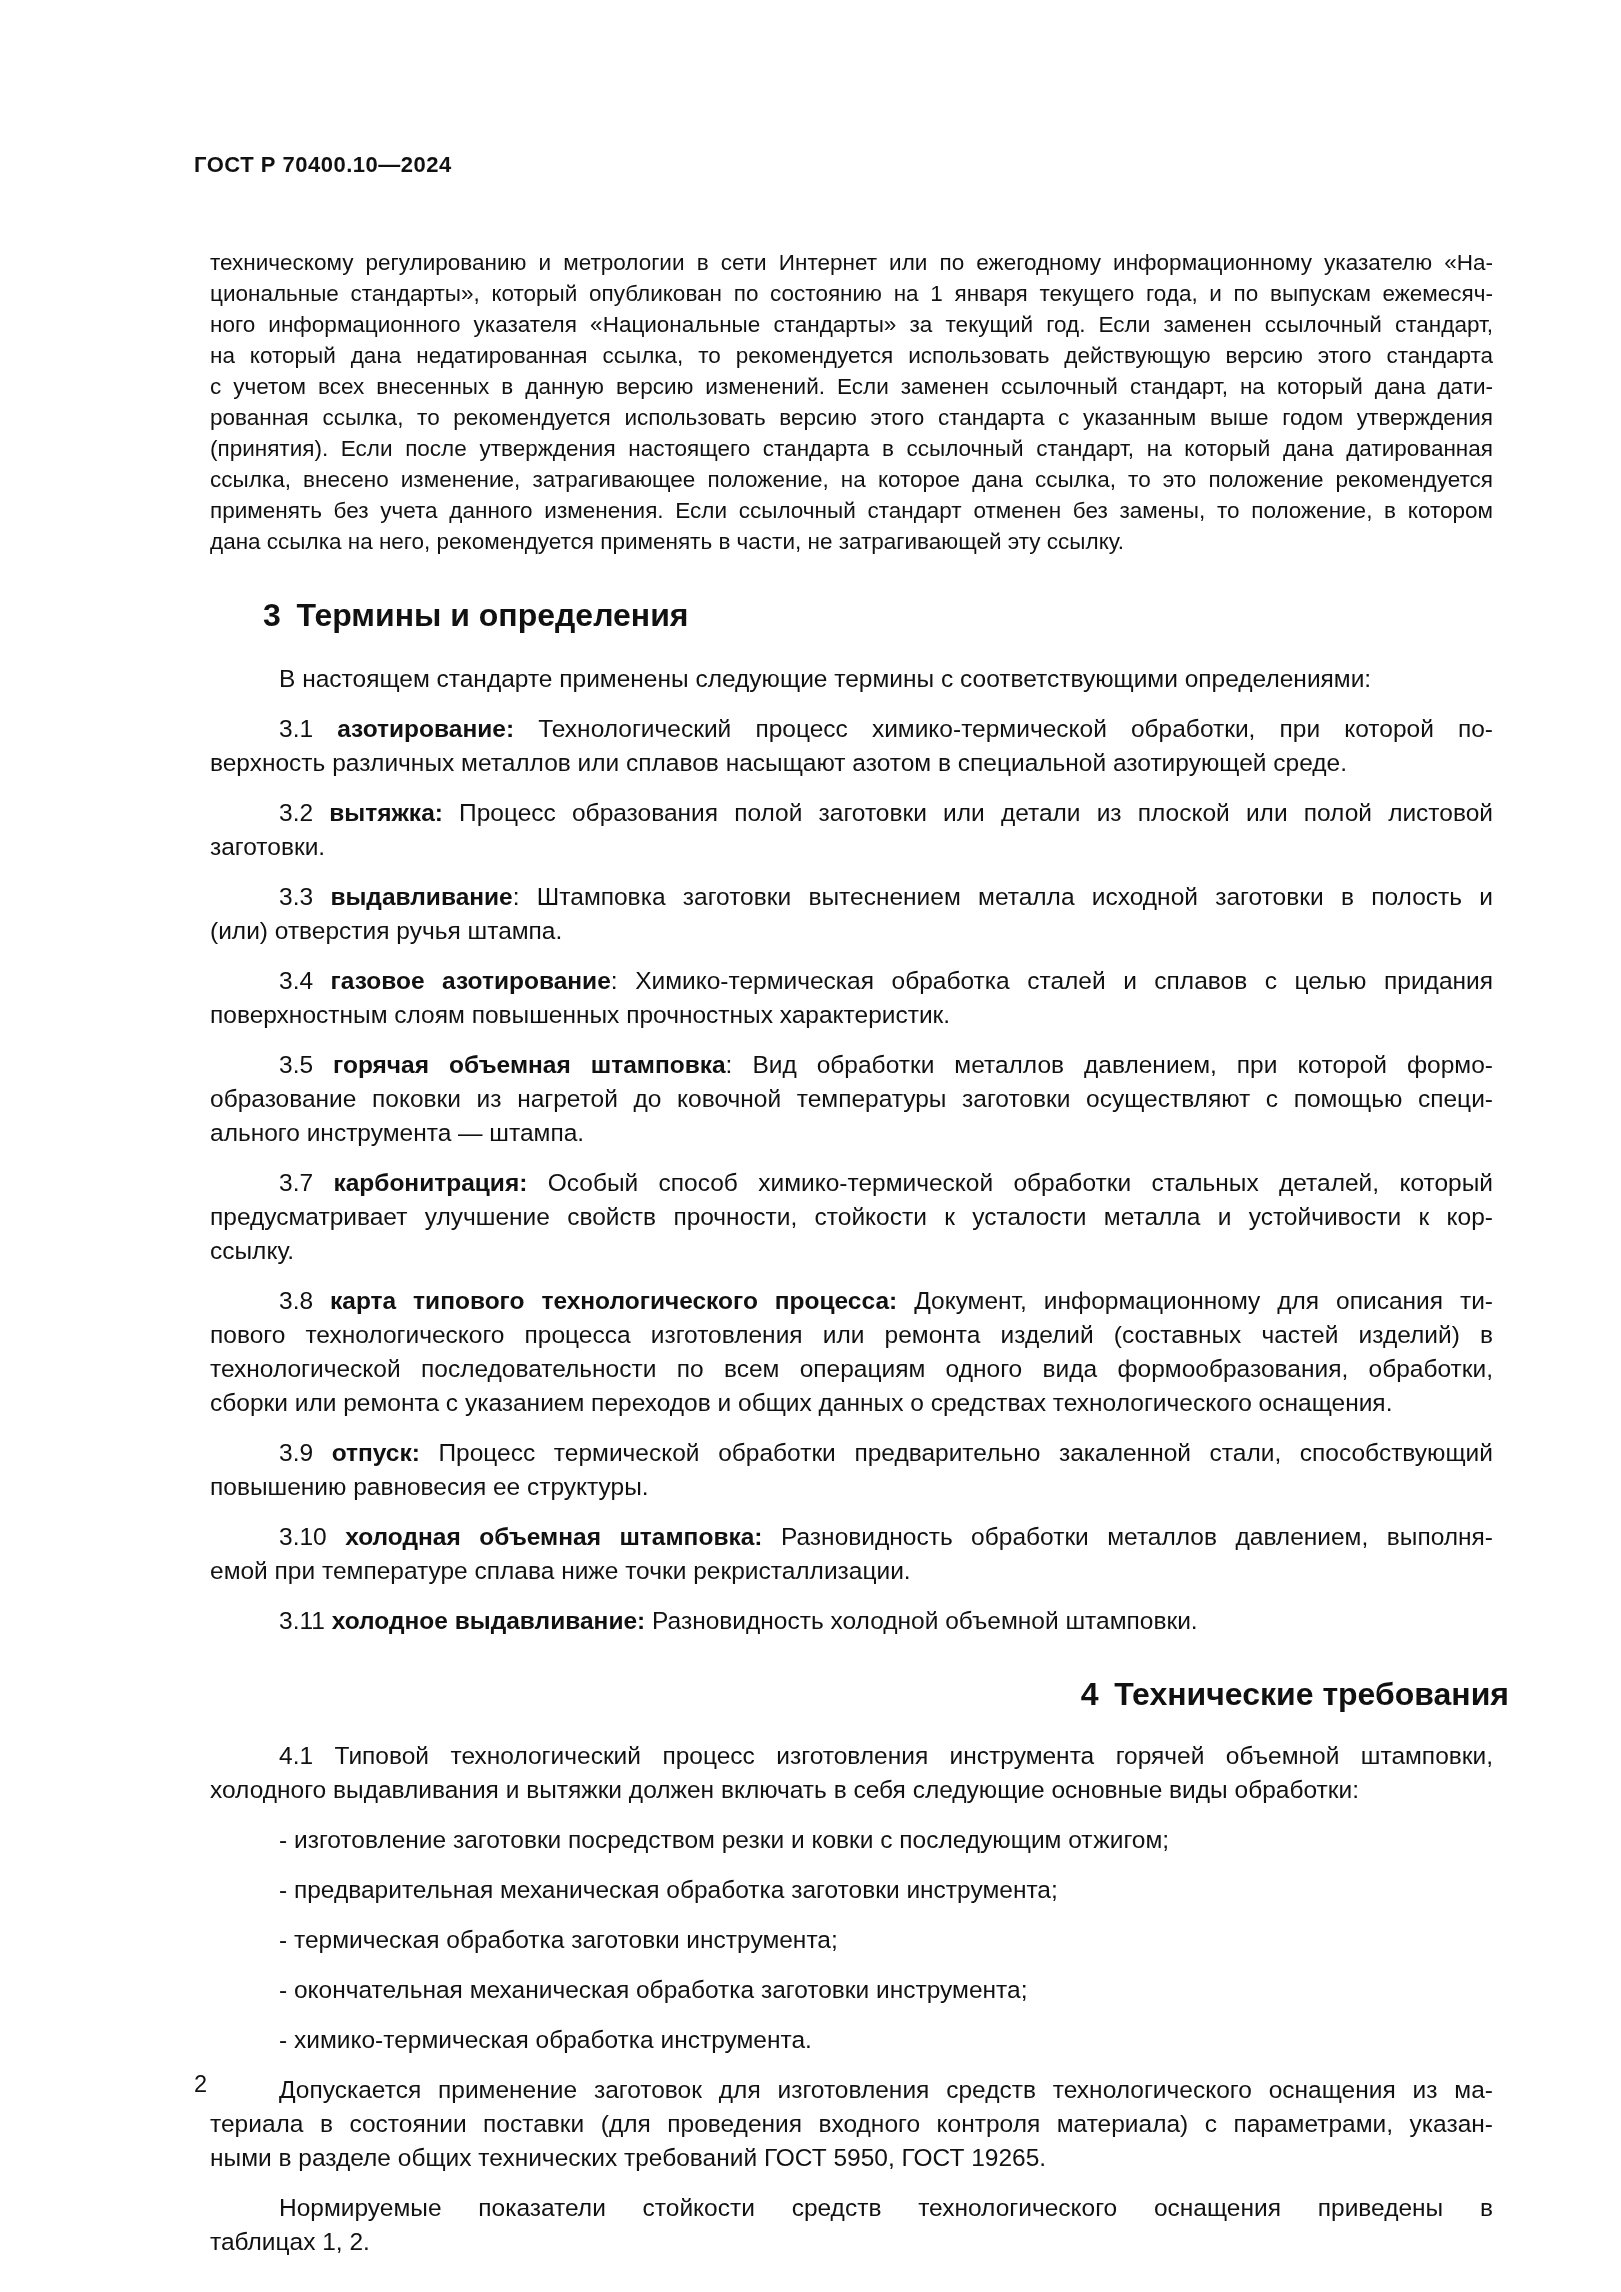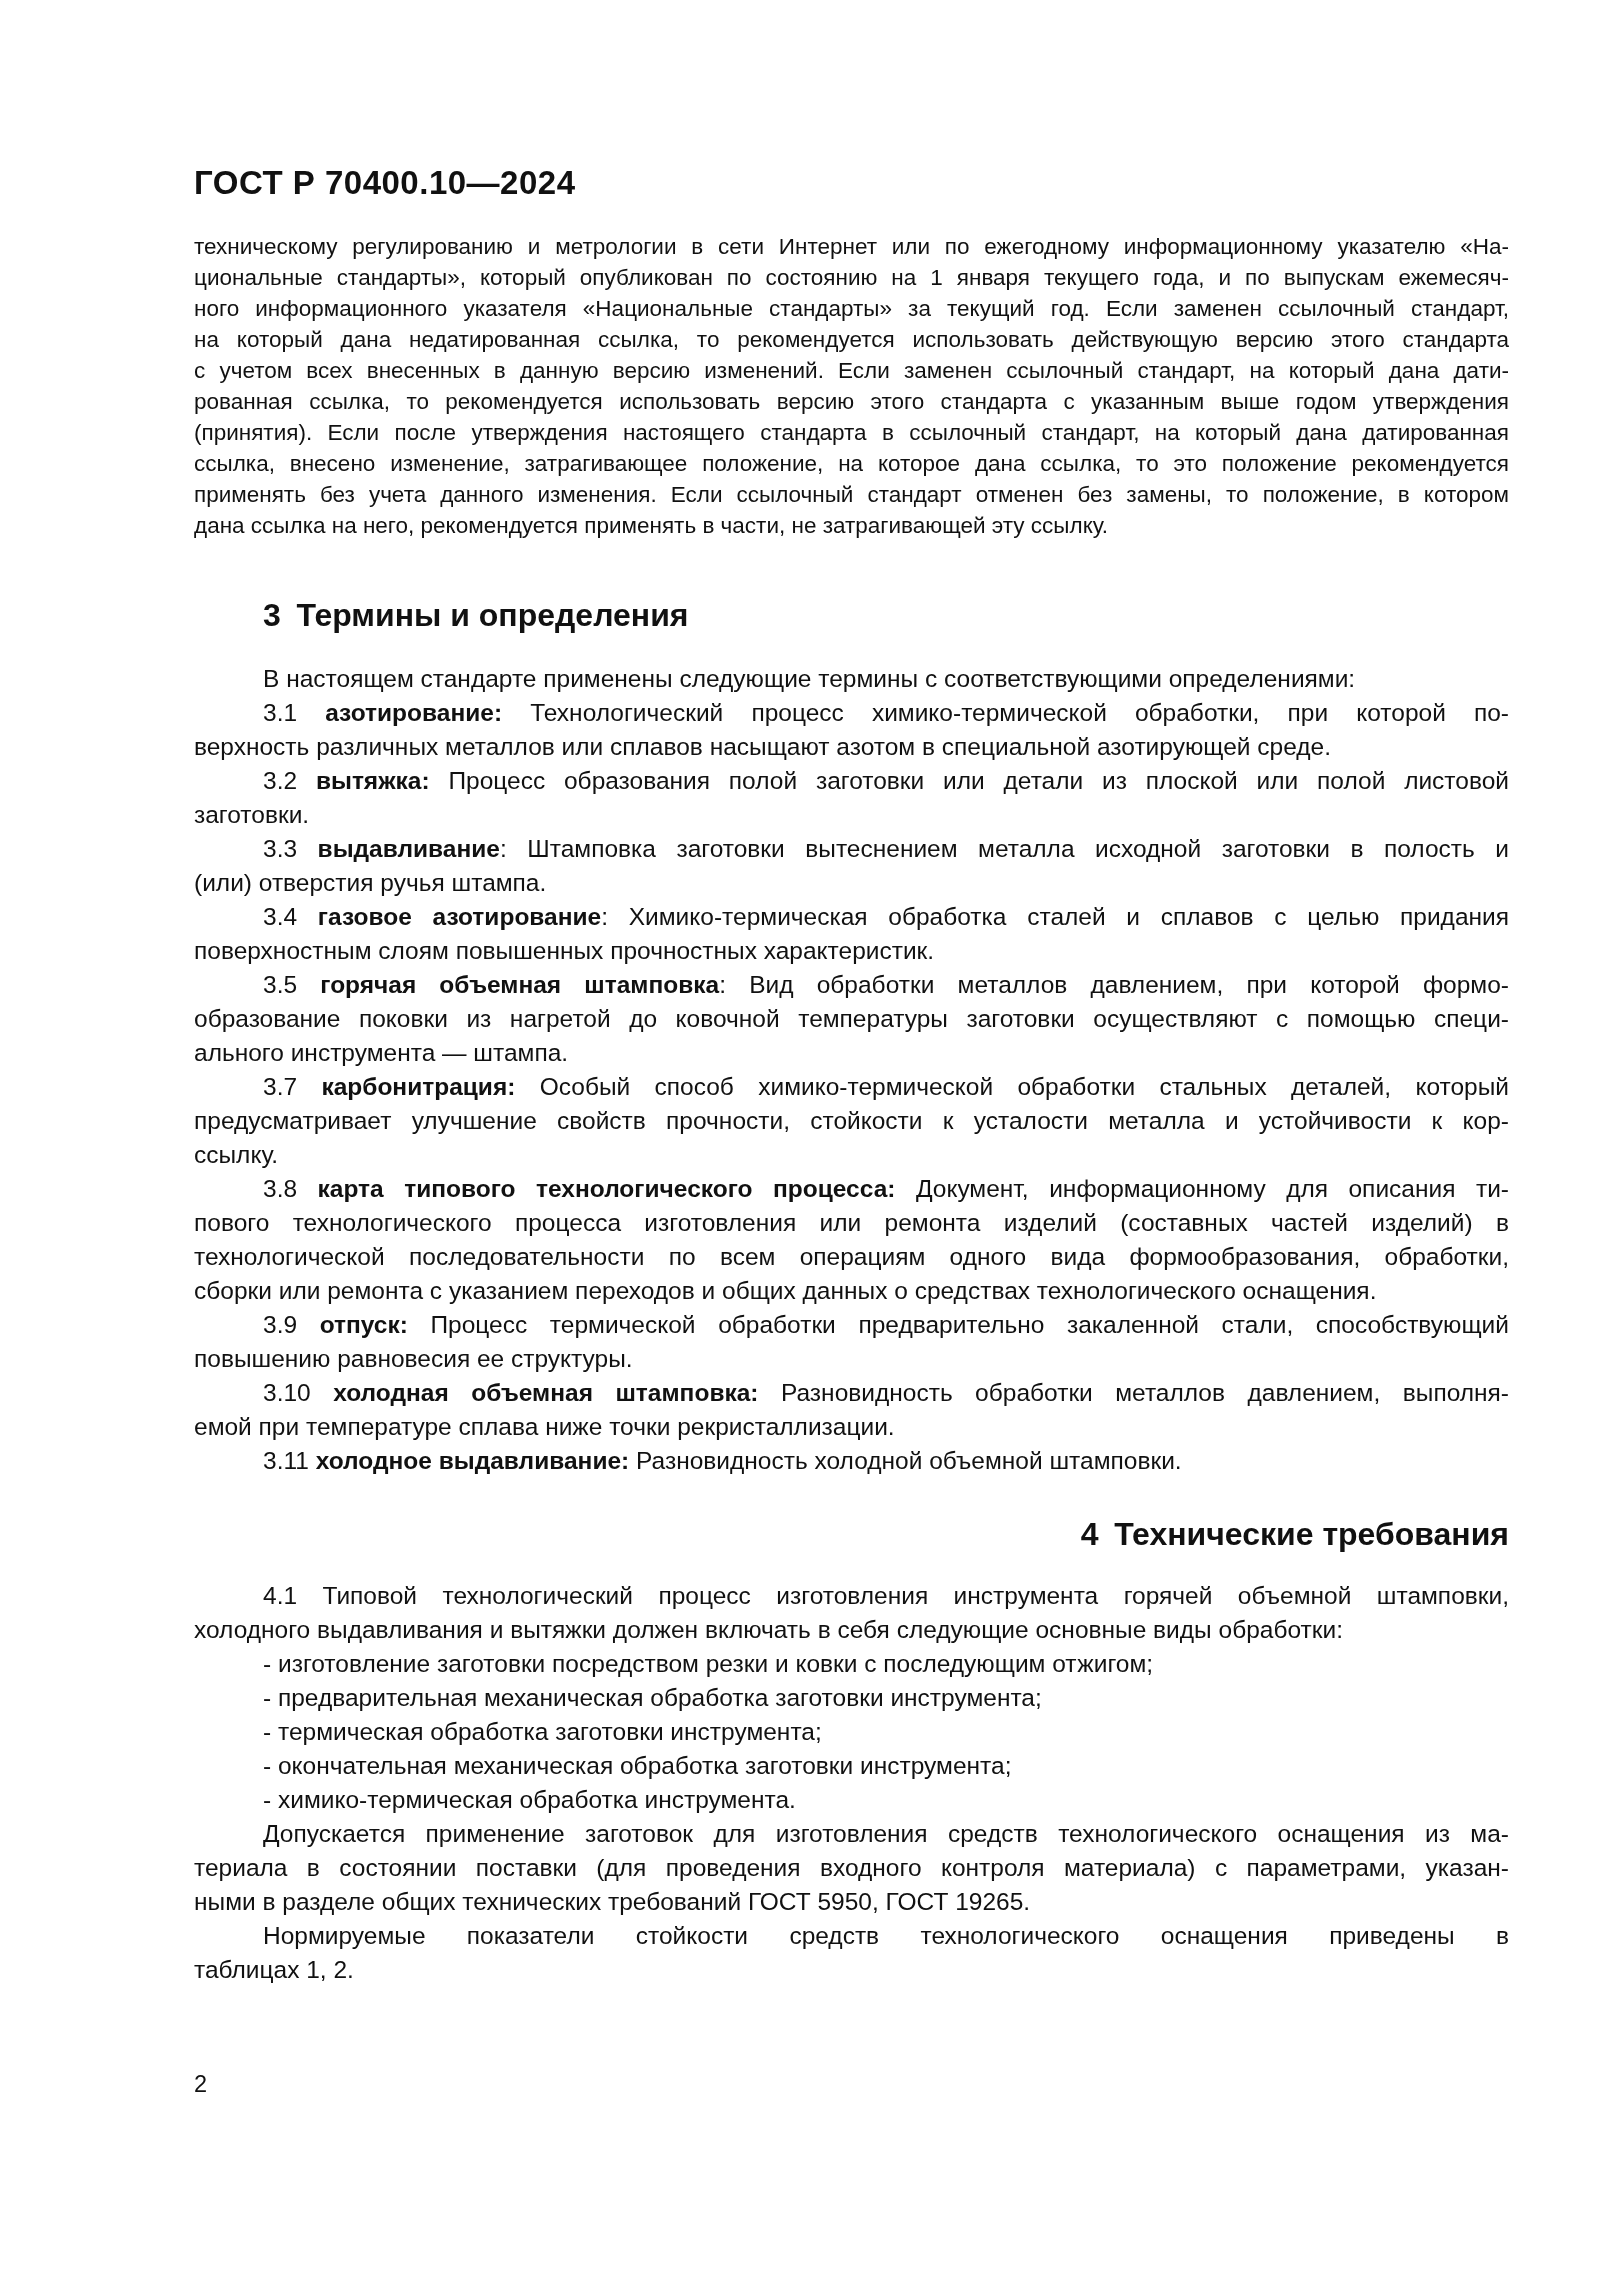--- a/index.html
+++ b/index.html
@@ -10,25 +10,24 @@
     margin: 0 auto;
     background: #ffffff;
     font-family: "Liberation Sans", "DejaVu Sans", sans-serif;
     color: #111111;
     overflow: hidden;
   }
   .doc-header {
     position: absolute;
     left: 194px;
     top: 148px;
-    font-size: 33px;
+    font-size: 22px;
     line-height: 33px;
     font-weight: bold;
     letter-spacing: 0.5px;
-    margin-top: 18px;
   }
   .intro {
     position: absolute;
     left: 194px;
     top: 231px;
     width: 1315px;
     font-size: 22.5px;
     line-height: 31px;
   }
   .sections {
@@ -41,21 +40,21 @@
   }
   .heading {
     font-size: 32px;
     line-height: 35px;
     font-weight: bold;
     text-indent: 69px;
     margin-bottom: 29px;
   }
   .sections .sec:nth-child(n+2) .heading { margin-top: 39px; margin-bottom: 27.4px; text-align: right; }
   .hnum { margin-right: 15.7px; }
-  .para { margin: 0; }
+  .para { margin: 16px; }
   .line {
     text-align: justify;
     text-align-last: justify;
     -moz-text-align-last: justify;
   }
   .line.end { text-align-last: left; -moz-text-align-last: left; }
   .line.ind { text-indent: 69px; }
   .b { font-weight: bold; }
   .page-number {
     position: absolute;

